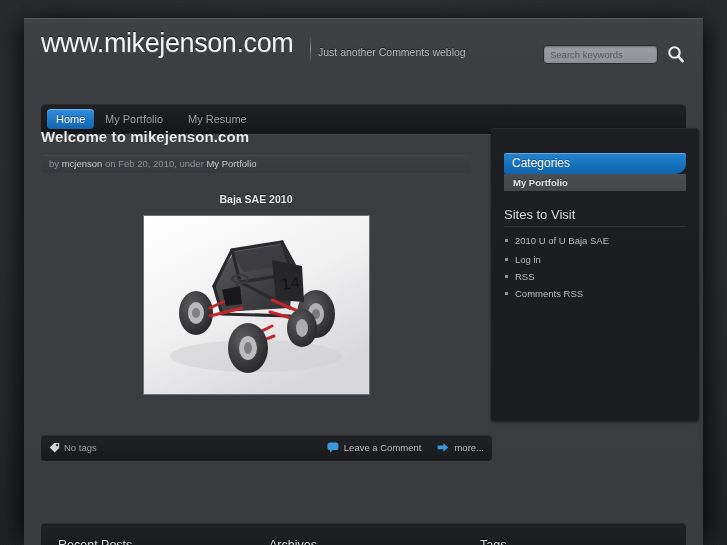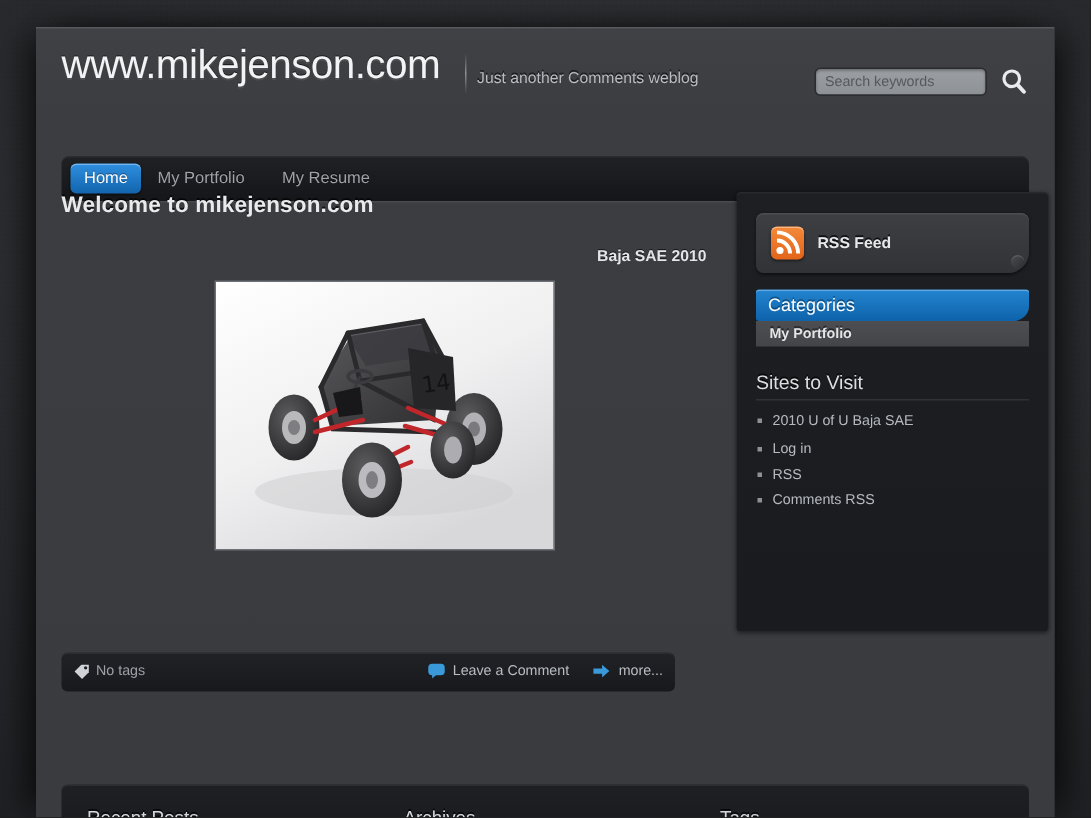--- a/index.html
+++ b/index.html
@@ -187,21 +187,21 @@
     border-radius: 3px 8px 3px 3px;
     font-size: 9.5px;
     color: #8d9196;
     box-shadow: inset 0 1px 0 rgba(255,255,255,.05);
     white-space: nowrap;
   }
   #post-meta .lnk { color: #c6c9cd; }
 
   #figure {
     margin-top: 20px;
-    text-align: right;
+    text-align: center;
     width: 430px;
   }
   #fig-caption {
     font-size: 10.5px;
     font-weight: bold;
     color: #e3e5e7;
     text-shadow: 0 -1px 0 rgba(0,0,0,.7);
   }
   #fig-image {
     margin: 10px auto 0;
@@ -216,20 +216,21 @@
   
   #post-footer {
     position: absolute;
     left: 17px;
     top: 417px;
     width: 409px;
     height: 26px;
     background: linear-gradient(180deg, #202225 0%, #17191c 100%);
     border-radius: 4px;
     box-shadow: inset 0 1px 0 rgba(255,255,255,.05);
+    padding-left: 42px;
   }
   .pf-left {
     position: absolute;
     left: 8px; top: 7px;
     display: flex; align-items: center; gap: 4px;
     font-size: 9.5px; color: #9da1a6;
   }
   .pf-right {
     position: absolute;
     right: 8px; top: 7px;
@@ -381,20 +382,27 @@
 
     <div id="nav">
       <div class="nav-item active" style="left:6px">Home</div>
       <div class="nav-item" style="left:55px">My Portfolio</div>
       <div class="nav-item" style="left:138px">My Resume</div>
     </div>
 
     <div id="content">
       <h1 id="post-title">Welcome to mikejenson.com</h1>
 
+      <div id="post-meta">
+        <span>by</span>
+        <span class="lnk">mcjenson</span>
+        <span>on</span>
+        <span>Feb 20, 2010</span><span>, under</span>
+        <span class="lnk">My Portfolio</span>
+      </div>
 
       <div id="figure">
         <div id="fig-caption">Baja SAE 2010</div>
         <div id="fig-image">
           <svg width="225" height="178" viewBox="0 0 225 178">
             <defs>
               <linearGradient id="bg" x1="0" y1="0" x2="0.6" y2="1">
                 <stop offset="0" stop-color="#ffffff"></stop>
                 <stop offset="0.55" stop-color="#f0f0f1"></stop>
                 <stop offset="1" stop-color="#d8d8db"></stop>
@@ -485,30 +493,20 @@
           <svg width="12" height="11" viewBox="0 0 12 11">
             <path d="M0.6 3.6 L6.4 3.6 L6.4 1.1 L11.2 5.4 L6.4 9.7 L6.4 7.2 L0.6 7.2 Z" fill="#3a9ad9"></path>
           </svg>
           <span>more...</span>
         </div>
       </div>
     </div>
 
     <div id="sidebar">
 
-      <div id="rss-box">
-        <span class="rss-icon">
-          <svg width="22" height="22" viewBox="0 0 22 22">
-            <circle cx="6" cy="16" r="2.4" fill="#fff"></circle>
-            <path d="M4 10.6 a7.4 7.4 0 0 1 7.4 7.4 h2.6 A10 10 0 0 0 4 8 Z" fill="#fff"></path>
-            <path d="M4 5.2 a12.8 12.8 0 0 1 12.8 12.8 h2.6 A15.4 15.4 0 0 0 4 2.6 Z" fill="#fff"></path>
-          </svg>
-        </span>
-        <span id="rss-label">RSS Feed</span>
-      </div>
 
       <div class="widget-bar">Categories</div>
       <div class="cat-item">My Portfolio</div>
 
       <h3 class="widget-title">Sites to Visit</h3>
       <ul class="widget-list">
         <li>2010 U of U Baja SAE</li>
       </ul>
 
       <ul class="widget-list">

